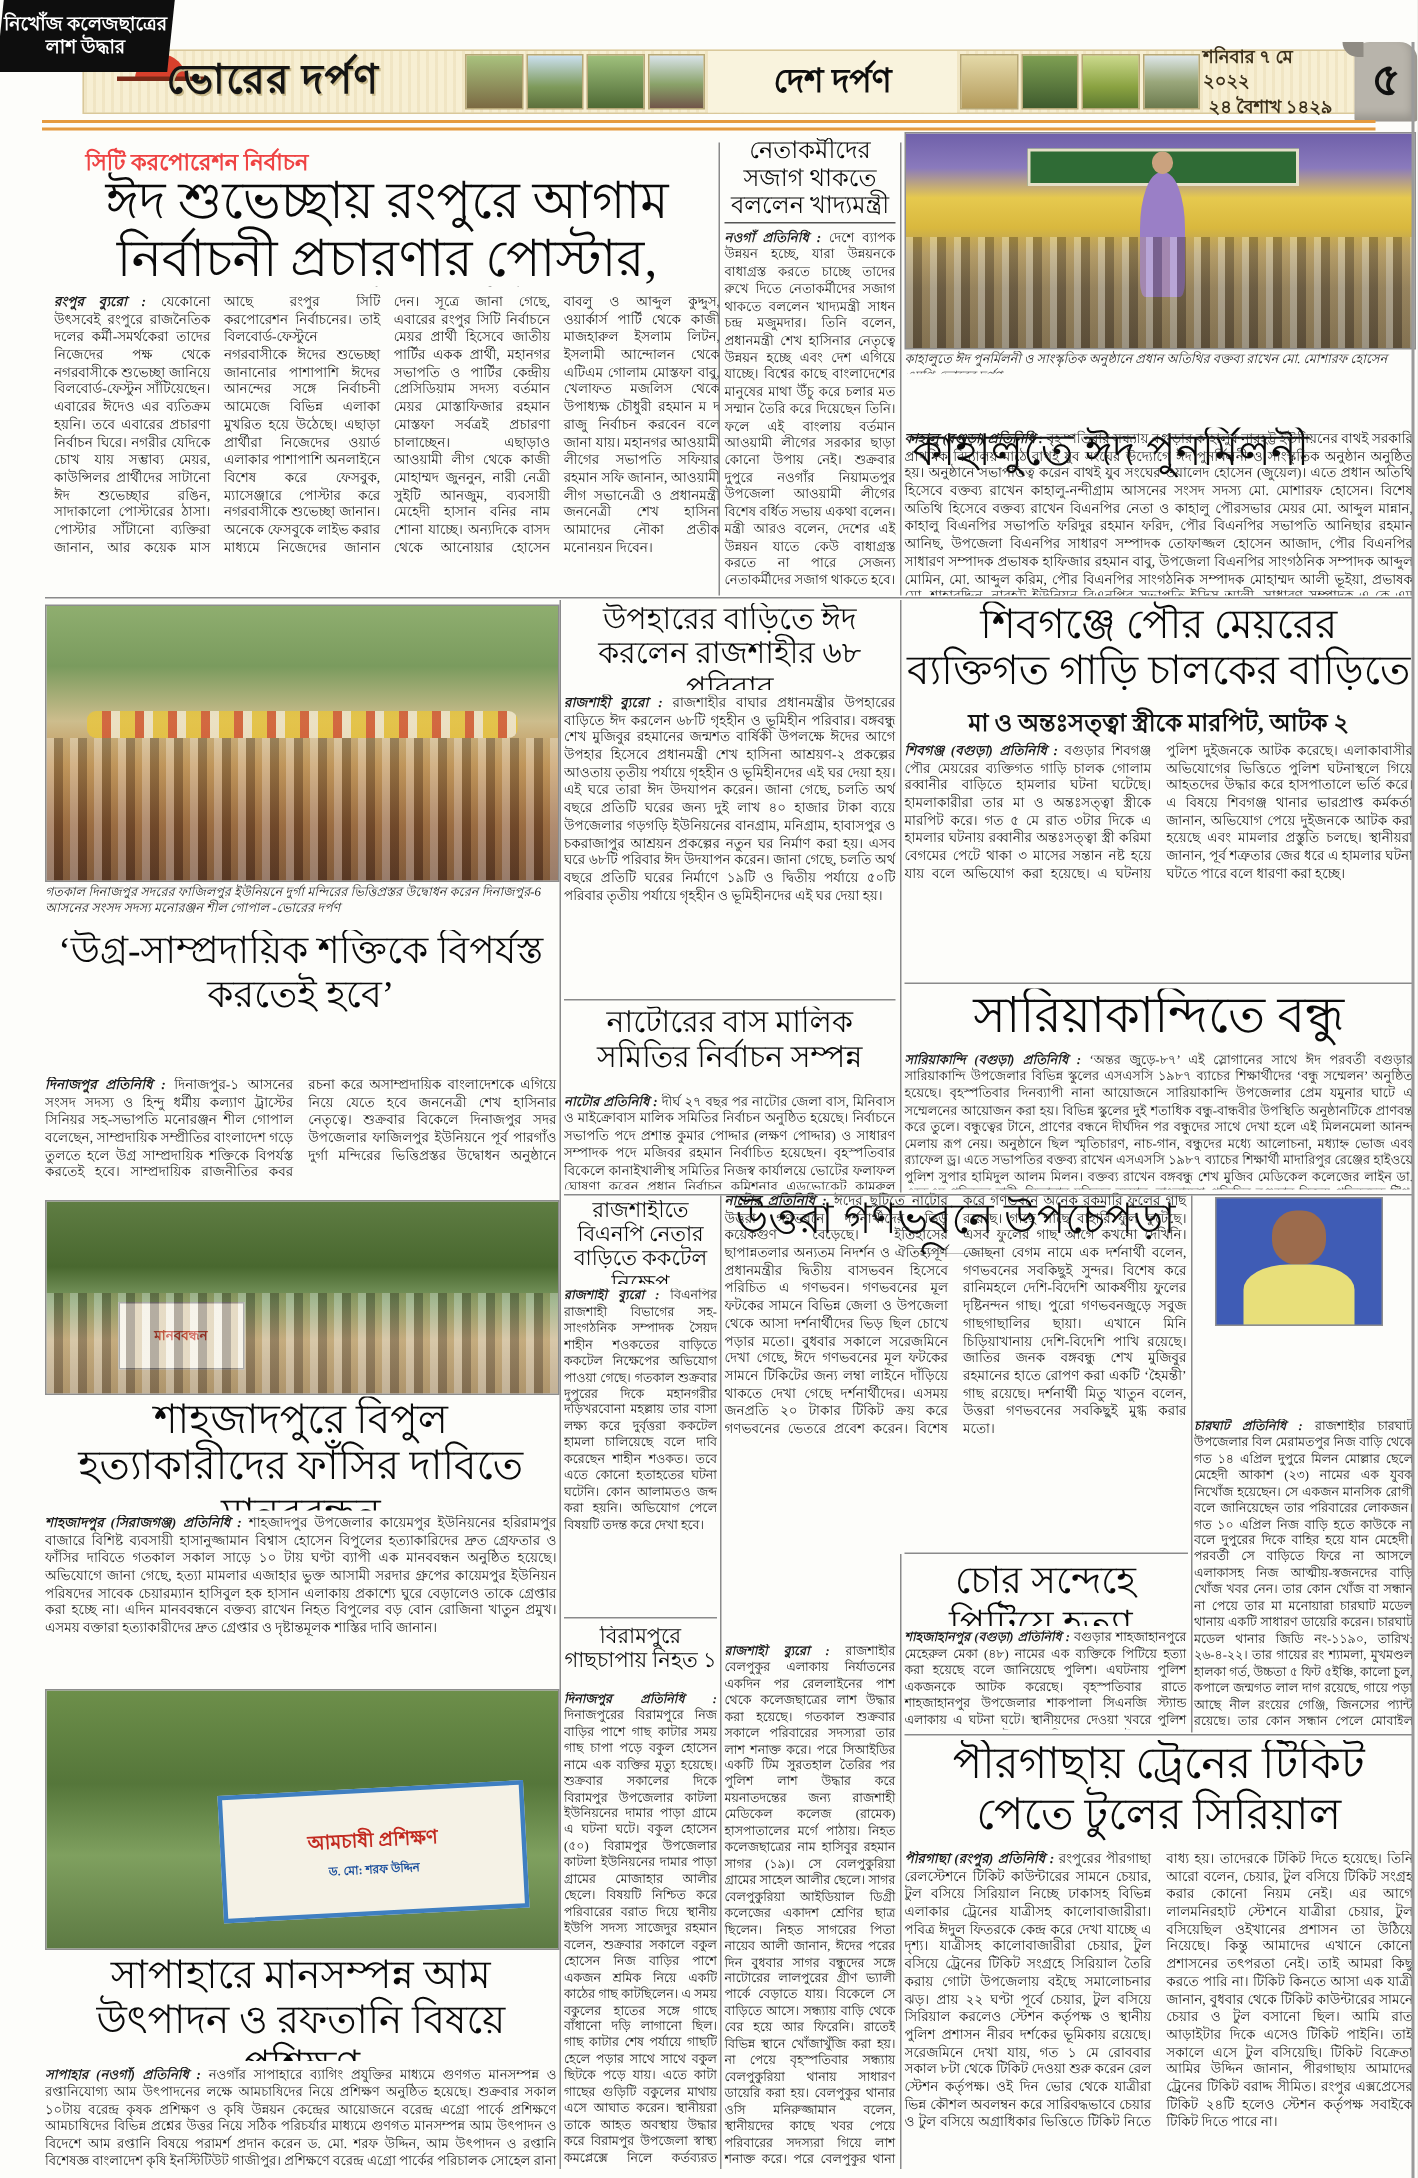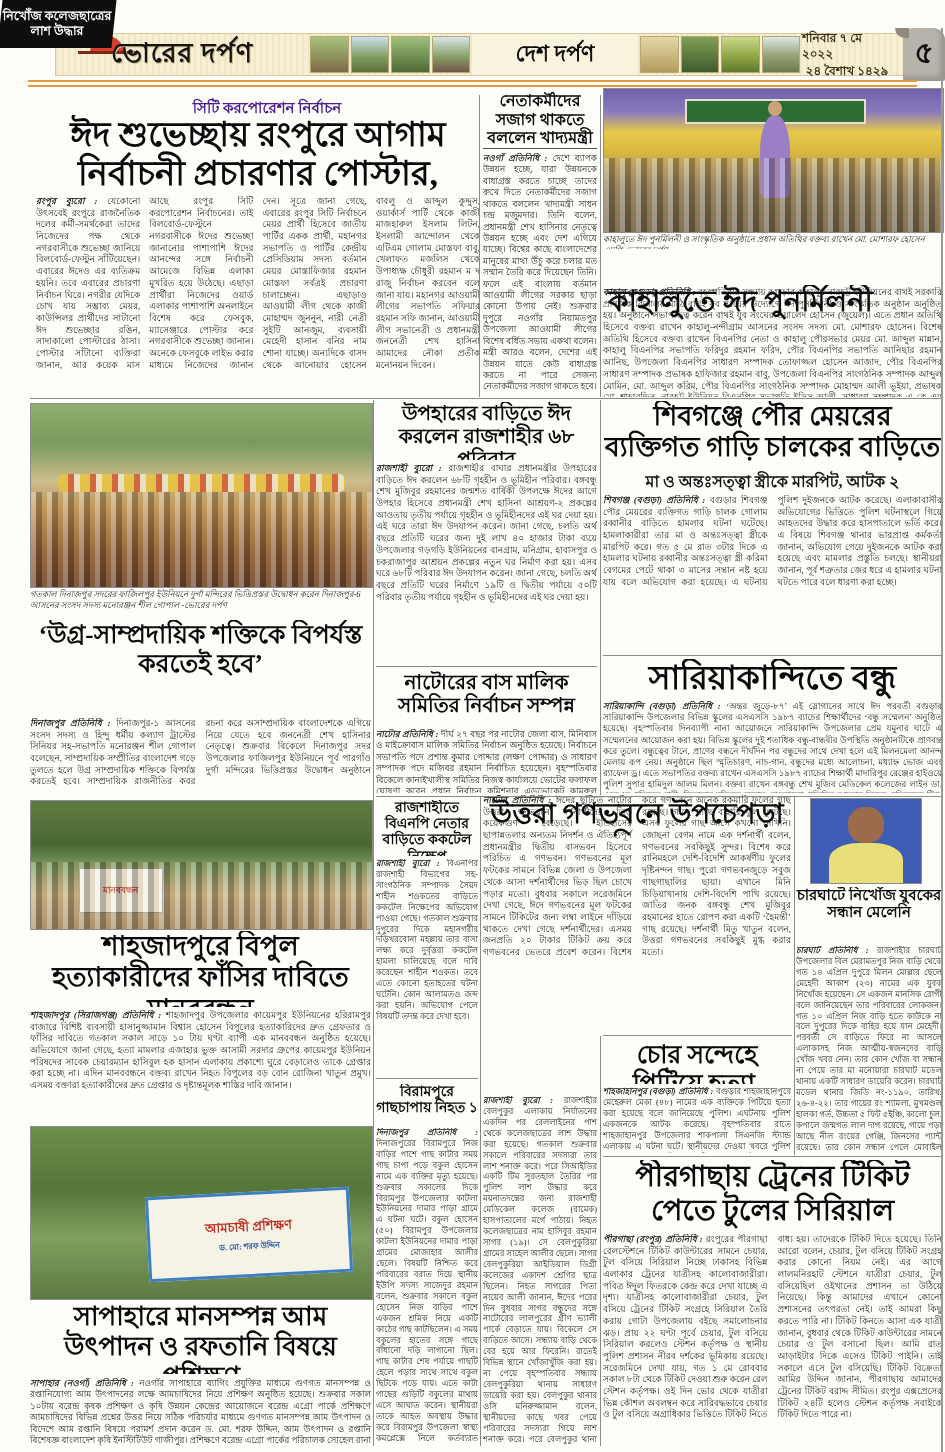--- a/index.html
+++ b/index.html
@@ -31,22 +31,22 @@
            padding-right:14px;font-size:12px;font-weight:bold;color:#3a2f1a;line-height:1.35;}
   .page-tab{position:absolute;left:903px;top:28px;width:42px;height:53px;background:#b8b4ab;
             border-radius:10px 12px 2px 2px;box-shadow:inset -4px -4px 6px rgba(0,0,0,.18);
             display:flex;align-items:center;justify-content:center;}
   .page-tab:before{content:"";position:absolute;left:-8px;top:0;width:14px;height:10px;
                    background:#8f8b83;border-radius:0 0 0 10px;}
   .page-num{font-size:30px;font-weight:bold;color:#101010;}
   .mh-rule{position:absolute;left:28px;top:80px;width:889px;height:3px;
            border-top:2px solid #e59a3f;border-bottom:2px solid #e59a3f;}
   
-  .kicker{position:absolute;font-size:15px;font-weight:bold;color:#4c1d95;text-align:center;}
-  .hl{position:absolute;font-weight:bold;color:#0a0a0a;text-align:center;line-height:1.16;overflow:hidden;}
+  .kicker{position:absolute;font-size:15px;font-weight:bold;color:#ef4444;}
+  .hl{position:absolute;font-weight:normal;color:#0a0a0a;text-align:center;line-height:1.16;overflow:hidden;}
   .sub{position:absolute;font-weight:bold;color:#141414;text-align:center;overflow:hidden;}
   .body{position:absolute;font-size:9px;line-height:1.3;text-align:justify;overflow:hidden;color:#1c1c1c;}
   .body .dl{font-weight:bold;font-style:italic;}
   .cap{position:absolute;font-size:8.5px;line-height:1.25;color:#222;overflow:hidden;font-style:italic;}
   .photo{position:absolute;border:1px solid #8d8d8d;overflow:hidden;background:#c8c3b2;}
   .crowd:after{content:"";position:absolute;left:0;right:0;bottom:0;height:52%;
       background:repeating-linear-gradient(90deg,rgba(255,255,255,.30) 0 5px,rgba(48,34,24,.32) 5px 11px,
       rgba(190,160,110,.25) 11px 16px);}
   .vline{position:absolute;width:1px;background:#8a8a8a;}
   .hline{position:absolute;height:1px;background:#8a8a8a;}
@@ -230,21 +230,20 @@
   <div class="hl" id="j-hl">উত্তরা গণভবনে উপচেপড়া ভিড়</div>
   <div class="body" id="j-body">
     <span class="dl">নাটোর প্রতিনিধি :</span>
     <span>ঈদের ছুটিতে নাটোর উত্তরা গণভবনে দর্শনার্থীদের ভিড় কয়েকগুণ বেড়েছে। ইতিহাসের ছাপান্নতলার অন্যতম নিদর্শন ও ঐতিহ্যপূর্ণ প্রধানমন্ত্রীর দ্বিতীয় বাসভবন হিসেবে পরিচিত এ গণভবন। গণভবনের মূল ফটকের সামনে বিভিন্ন জেলা ও উপজেলা থেকে আসা দর্শনার্থীদের ভিড় ছিল চোখে পড়ার মতো। বুধবার সকালে সরেজমিনে দেখা গেছে, ঈদে গণভবনের মূল ফটকের সামনে টিকিটের জন্য লম্বা লাইনে দাঁড়িয়ে থাকতে দেখা গেছে দর্শনার্থীদের। এসময় জনপ্রতি ২০ টাকার টিকিট ক্রয় করে গণভবনের ভেতরে প্রবেশ করেন। বিশেষ করে গণভবনে অনেক রকমারি ফুলের গাছ রয়েছে। গাছে গাছে বাহারি ফুল ফুটেছে। এসব ফুলের গাছ আগে কখনো দেখিনি। জোছনা বেগম নামে এক দর্শনার্থী বলেন, গণভবনের সবকিছুই সুন্দর। বিশেষ করে রানিমহলে দেশি-বিদেশি আকর্ষণীয় ফুলের দৃষ্টিনন্দন গাছ। পুরো গণভবনজুড়ে সবুজ গাছগাছালির ছায়া। এখানে মিনি চিড়িয়াখানায় দেশি-বিদেশি পাখি রয়েছে। জাতির জনক বঙ্গবন্ধু শেখ মুজিবুর রহমানের হাতে রোপণ করা একটি ‘হৈমন্তী’ গাছ রয়েছে। দর্শনার্থী মিতু খাতুন বলেন, উত্তরা গণভবনের সবকিছুই মুগ্ধ করার মতো।</span>
   </div>
 
   <div class="photo" id="k-photo">
     <div class="head"></div>
     <div class="shirt"></div>
   </div>
-  <div class="hl" id="k-hl">চারঘাটে নিখোঁজ যুবকের সন্ধান মেলেনি</div>
   <div class="body" id="k-body">
     <span class="dl">চারঘাট প্রতিনিধি :</span>
     <span>রাজশাহীর চারঘাট উপজেলার বিল মেরামতপুর নিজ বাড়ি থেকে গত ১৪ এপ্রিল দুপুরে মিলন মোল্লার ছেলে মেহেদী আকাশ (২৩) নামের এক যুবক নিখোঁজ হয়েছেন। সে একজন মানসিক রোগী বলে জানিয়েছেন তার পরিবারের লোকজন। গত ১০ এপ্রিল নিজ বাড়ি হতে কাউকে না বলে দুপুরের দিকে বাহির হয়ে যান মেহেদী। পরবর্তী সে বাড়িতে ফিরে না আসলে এলাকাসহ নিজ আত্মীয়-স্বজনদের বাড়ি খোঁজ খবর নেন। তার কোন খোঁজ বা সন্ধান না পেয়ে তার মা মনোয়ারা চারঘাট মডেল থানায় একটি সাধারণ ডায়েরি করেন। চারঘাট মডেল থানার জিডি নং-১১৯০, তারিখ: ২৬-৪-২২। তার গায়ের রং শ্যামলা, মুখমণ্ডল হালকা গর্ত, উচ্চতা ৫ ফিট ৫ইঞ্চি, কালো চুল, কপালে জন্মগত লাল দাগ রয়েছে, গায়ে পড়া আছে নীল রংয়ের গেঞ্জি, জিনসের প্যান্ট রয়েছে। তার কোন সন্ধান পেলে মোবাইল ০১৭৯১ ৩১৩৪৯৬ ও ০১৭৯১ ৭৫৯৪৮৭৬ নম্বরে যোগাযোগ করতে বলা হয়েছে।</span>
   </div>
 
   <div class="photo crowd" id="f-photo">
     <div class="banner">
       <span>মানববন্ধন</span>
     </div>
   </div>

